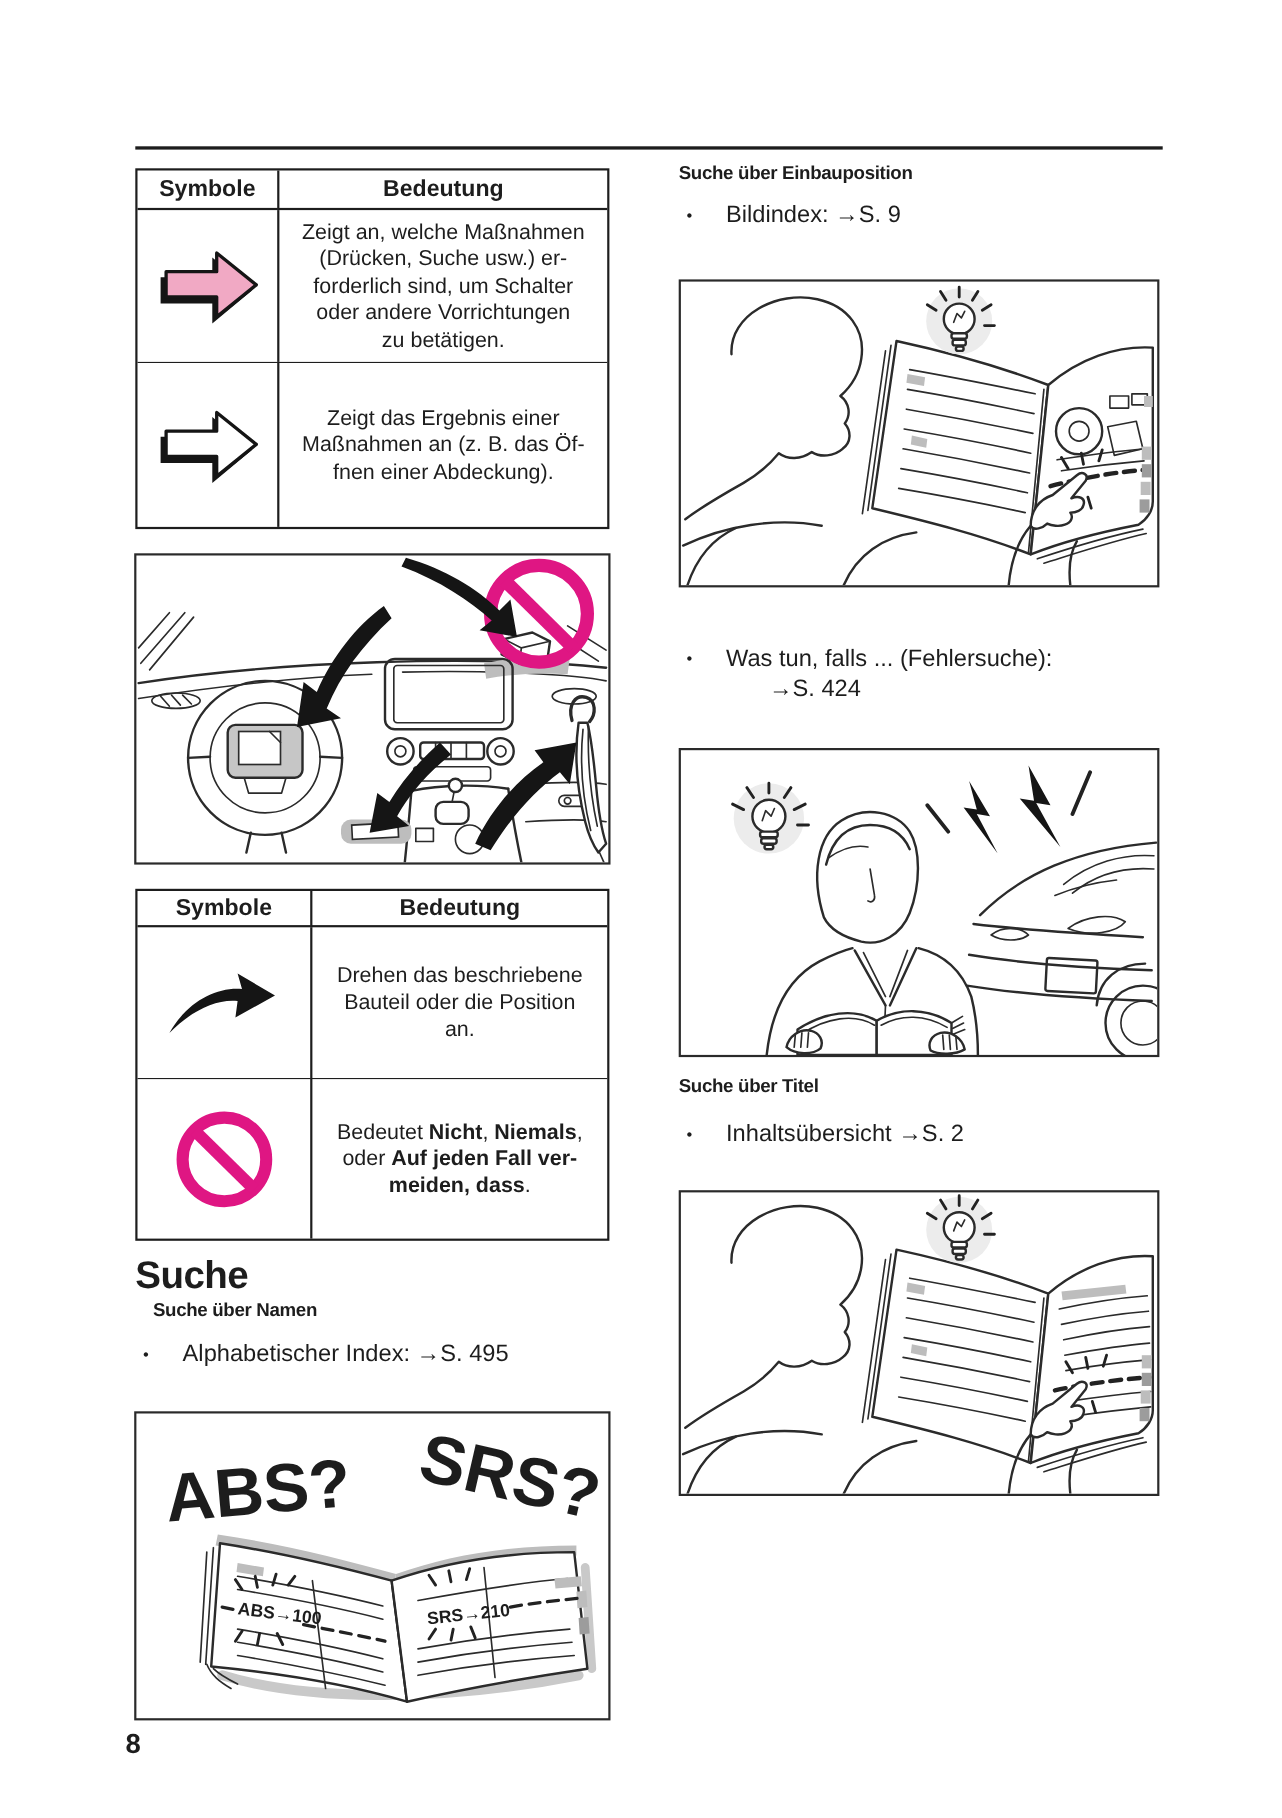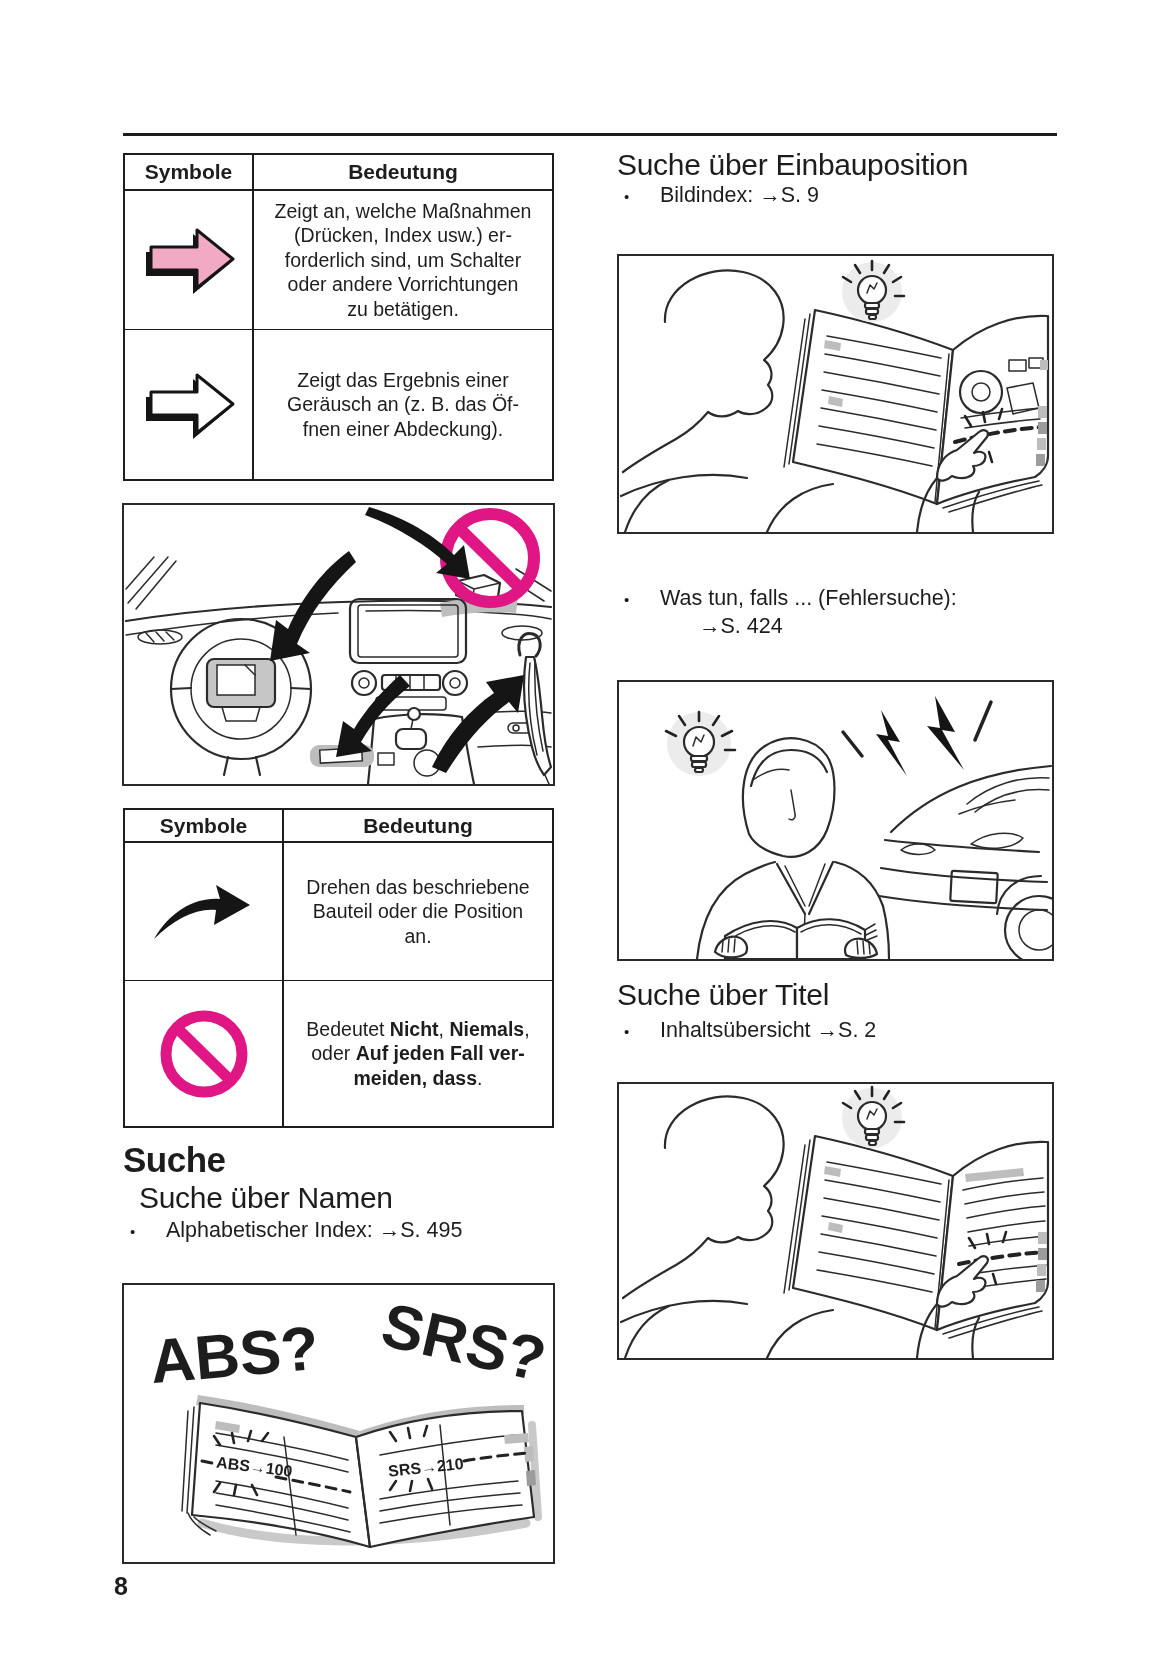--- a/index.html
+++ b/index.html
@@ -15,21 +15,21 @@
       border-bottom:2px solid var(--ink,#1d1d1d);}
   .th.meaning,.cell.meaning{border-left:2px solid var(--ink,#1d1d1d);}
   .cell{display:flex;flex-direction:column;align-items:center;justify-content:center;text-align:right;
         font-size:19.5px;line-height:24.5px;padding:4px 8px;}
   .cell.iconcell{justify-content:center;}
   .row2{border-top:1.5px solid var(--ink,#1d1d1d);}
   .b{font-weight:bold;}
 
   
   .h1{position:absolute;font-size:35px;font-weight:bold;letter-spacing:-0.5px;}
-  .h2{position:absolute;font-size:30px;font-weight:normal;letter-spacing:-0.3px;}
+  .h2{position:absolute;font-size:17px;font-weight:bold;letter-spacing:-0.3px;}
   .item{position:absolute;font-size:21.5px;display:flex;}
   .item .bullet{width:36px;padding-left:7px;font-size:15px;line-height:28px;}
   .item2{position:absolute;font-size:21.5px;margin-left:46px;}
   .pageno{position:absolute;left:114px;top:1572px;font-size:25px;font-weight:bold;}
 
   
   .box{position:absolute;border:2.5px solid #2a2a2a;background:#fff;overflow:hidden;}
   .box svg{display:block;}
 
   
@@ -56,35 +56,35 @@
     <div class="th meaning">Bedeutung</div>
 
     <div class="cell iconcell">
       <svg width="100" height="82" viewBox="0 0 100 82">
         <polygon points="7,33 54,33 54,15 90,45 54,75 54,57 7,57" fill="#151515"></polygon>
         <polygon points="12,28 58,28 58,11 94,40 58,69 58,51 12,51" style="fill:var(--lightpink,#f1a9c4)" stroke="#151515" stroke-width="3" stroke-linejoin="round"></polygon>
       </svg>
     </div>
     <div class="cell meaning">
       <div>Zeigt an, welche Maßnahmen</div>
-      <div>(Drücken, Index usw.) er-</div>
+      <div>(Drücken, Suche usw.) er-</div>
       <div>forderlich sind, um Schalter</div>
       <div>oder andere Vorrichtungen</div>
       <div>zu betätigen.</div>
     </div>
 
     <div class="cell iconcell row2">
       <svg width="100" height="82" viewBox="0 0 100 82">
         <polygon points="7,33 54,33 54,15 90,45 54,75 54,57 7,57" fill="#151515"></polygon>
         <polygon points="12,28 58,28 58,11 94,40 58,69 58,51 12,51" fill="#ffffff" stroke="#151515" stroke-width="3" stroke-linejoin="round"></polygon>
       </svg>
     </div>
     <div class="cell meaning row2">
       <div>Zeigt das Ergebnis einer</div>
-      <div>Geräusch an (z. B. das Öf-</div>
+      <div>Maßnahmen an (z. B. das Öf-</div>
       <div>fnen einer Abdeckung).</div>
     </div>
   </div>
 
   <div class="box" style="left:122px;top:503px;width:429px;height:279px;">
     <svg width="429" height="279" viewBox="0 0 429 279">
 
       <path class="lt" d="M2,84 L30,52"></path>
         <path class="lt" d="M4,98 L44,52"></path>
         <path class="lt" d="M12,104 L52,56"></path>

